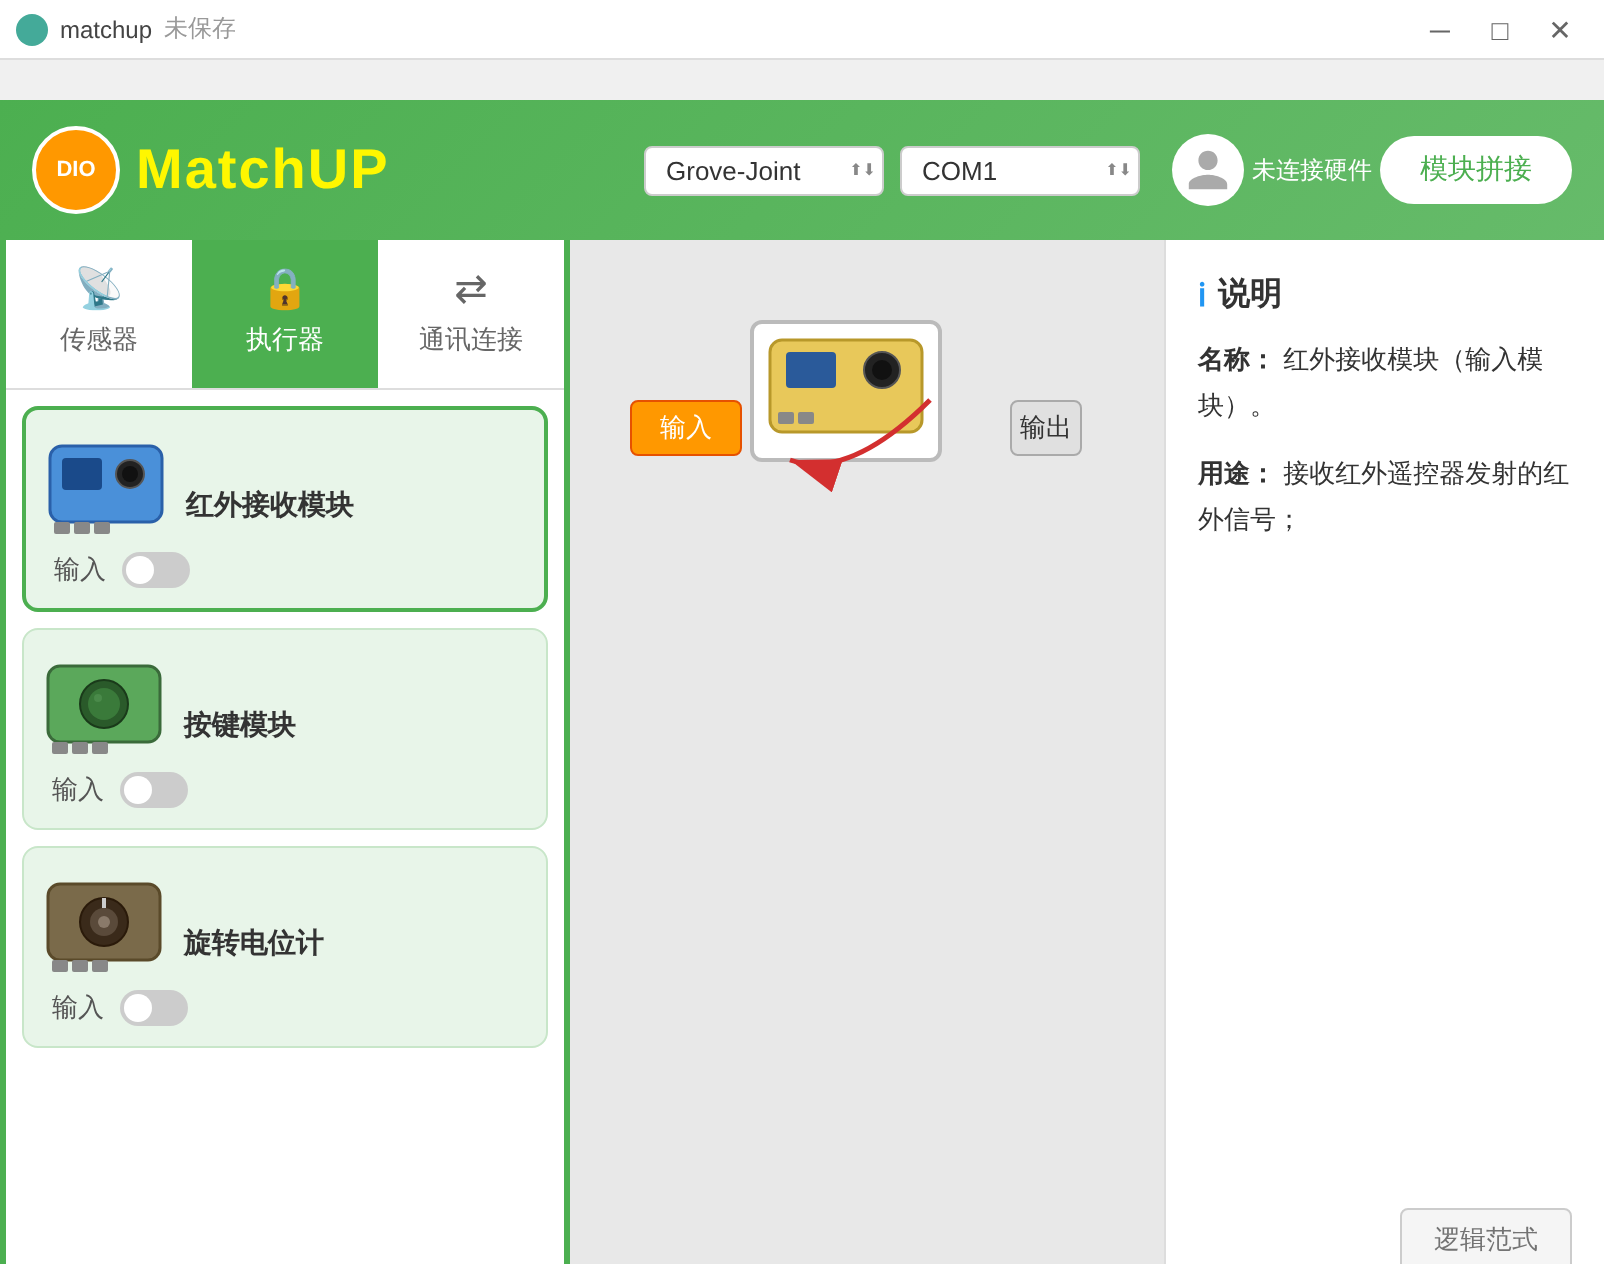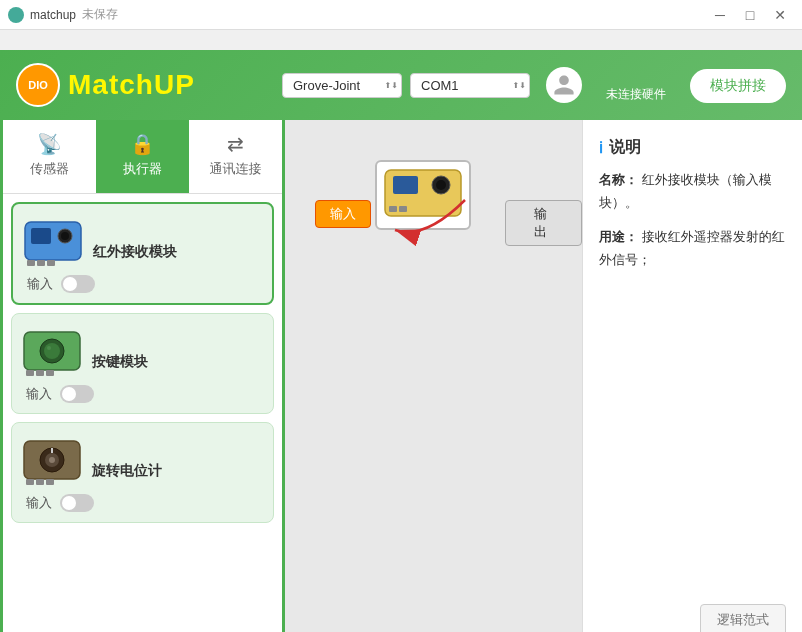--- a/index.html
+++ b/index.html
@@ -40,21 +40,21 @@
       position: relative; min-width: 120px; color: #333;
     }
     .select-wrapper {
       position: relative; display: inline-block;
     }
     .select-wrapper::after {
       content: '⬆⬇'; position: absolute; right: 4px; top: 50%; transform: translateY(-50%);
       font-size: 8px; color: #888; pointer-events: none;
     }
 
-    .connect-area { display: flex; align-items: flex-end; gap: 24px; color: white; font-size: 12px; }
+    .connect-area { display: flex; align-items: center; gap: 4px; color: white; font-size: 12px; }
     .connect-avatar { width: 36px; height: 36px; border-radius: 50%; background: white; display: flex; align-items: center; justify-content: center; }
     .connect-avatar svg { width: 24px; height: 24px; fill: #aaa; }
 
     .connect-btn {
       background: white; color: #4caf50; border: none; border-radius: 20px;
       padding: 8px 20px; font-size: 14px; font-weight: normal; cursor: pointer;
       white-space: nowrap;
     }
 
     
@@ -275,21 +275,21 @@
       <svg viewBox="0 0 80 50" width="80" height="50">
         <rect x="2" y="2" width="76" height="46" rx="6" fill="#e8c85a" stroke="#b8982a" stroke-width="1.5"></rect>
         <rect x="10" y="8" width="25" height="18" rx="2" fill="#2a5a9a"></rect>
         <circle cx="58" cy="17" r="9" fill="#222" stroke="#555" stroke-width="1"></circle>
         <circle cx="58" cy="17" r="5" fill="#111"></circle>
         <rect x="6" y="38" width="8" height="6" rx="1" fill="#888"></rect>
         <rect x="16" y="38" width="8" height="6" rx="1" fill="#888"></rect>
       </svg>
     </div>
 
-    <div style="position:absolute; top:80px; left:220px; background:#e0e0e0; color:#333; border:1px solid #aaa; border-radius:4px; padding:4px 28px; font-size:13px; cursor:move;">
+    <div style="position:absolute; top:80px; left:220px; background:#e0e0e0; color:#333; border:1px solid #aaa; border-radius:4px; padding:4px 4px; font-size:13px; cursor:move;">
       <span>输出</span>
     </div>
 
     <svg style="position:absolute; top:20px; left:100px; pointer-events:none;" width="200" height="120">
       <defs>
         <marker id="arrowhead" markerWidth="10" markerHeight="7" refX="10" refY="3.5" orient="auto">
           <polygon points="0 0, 10 3.5, 0 7" fill="#d32f2f"></polygon>
         </marker>
       </defs>
       <path d="M 80 60 Q 40 100 10 90" stroke="#d32f2f" stroke-width="2.5" fill="none" marker-end="url(#arrowhead)"></path>

